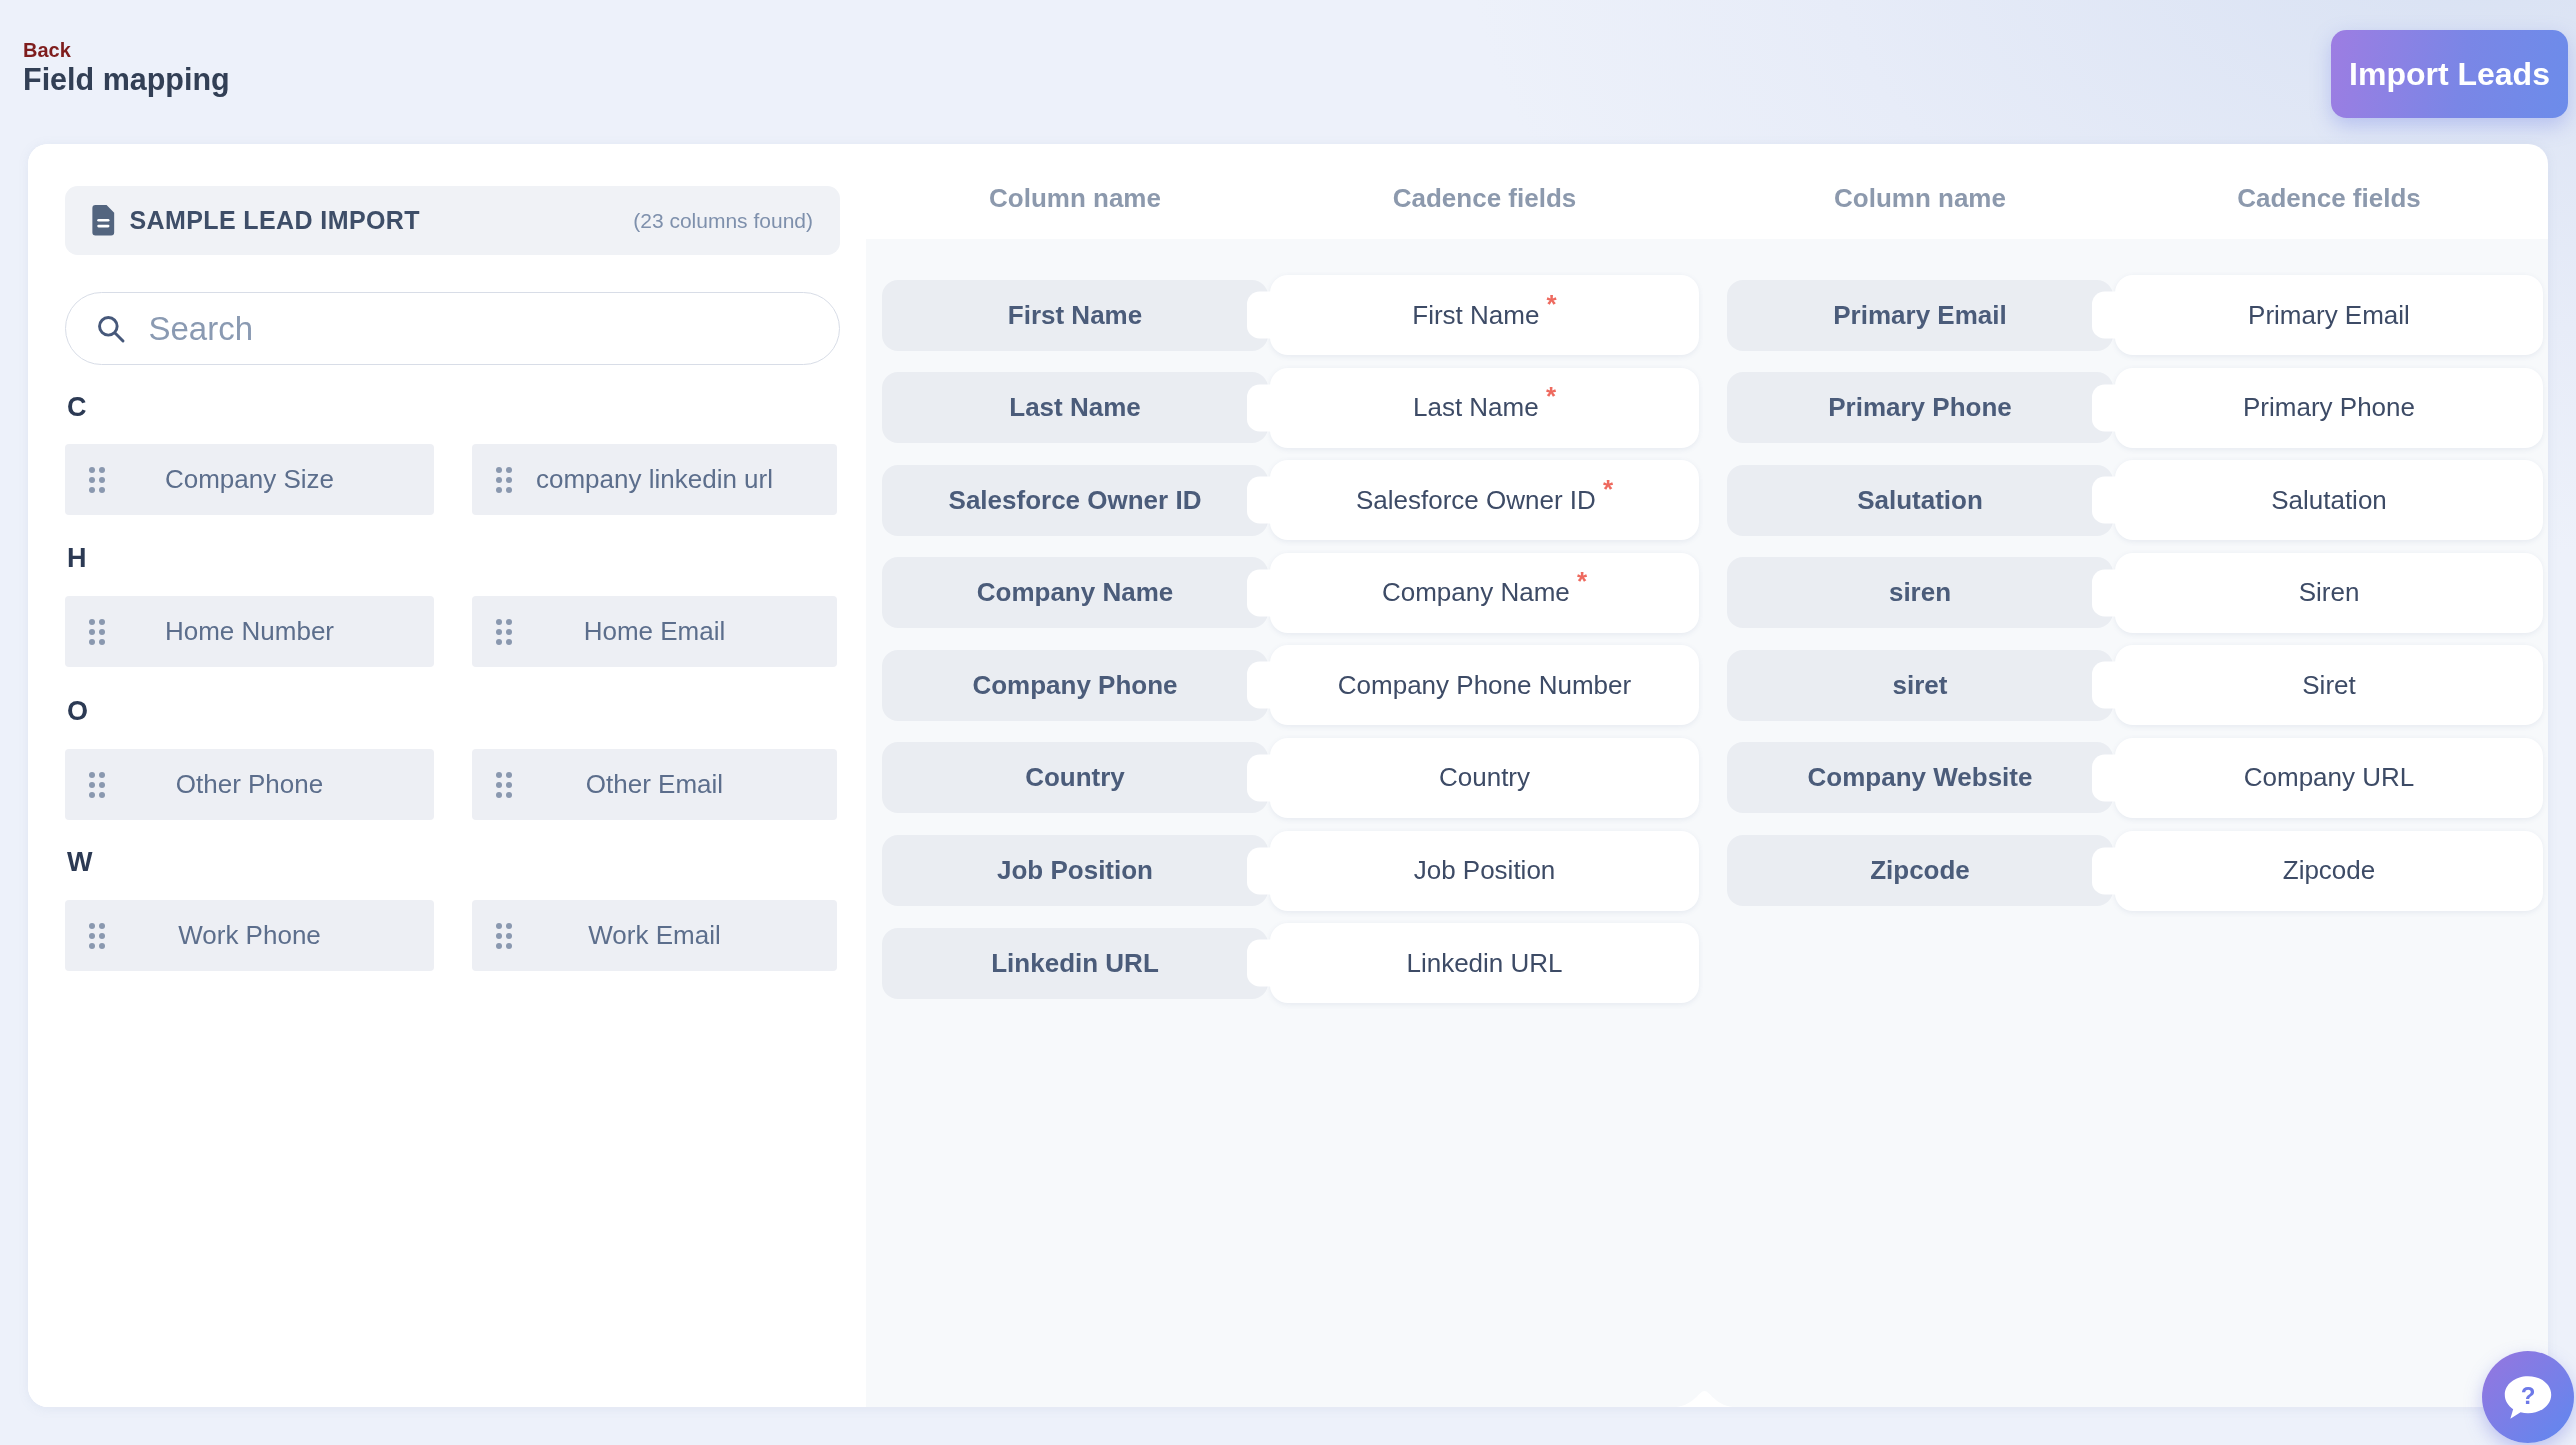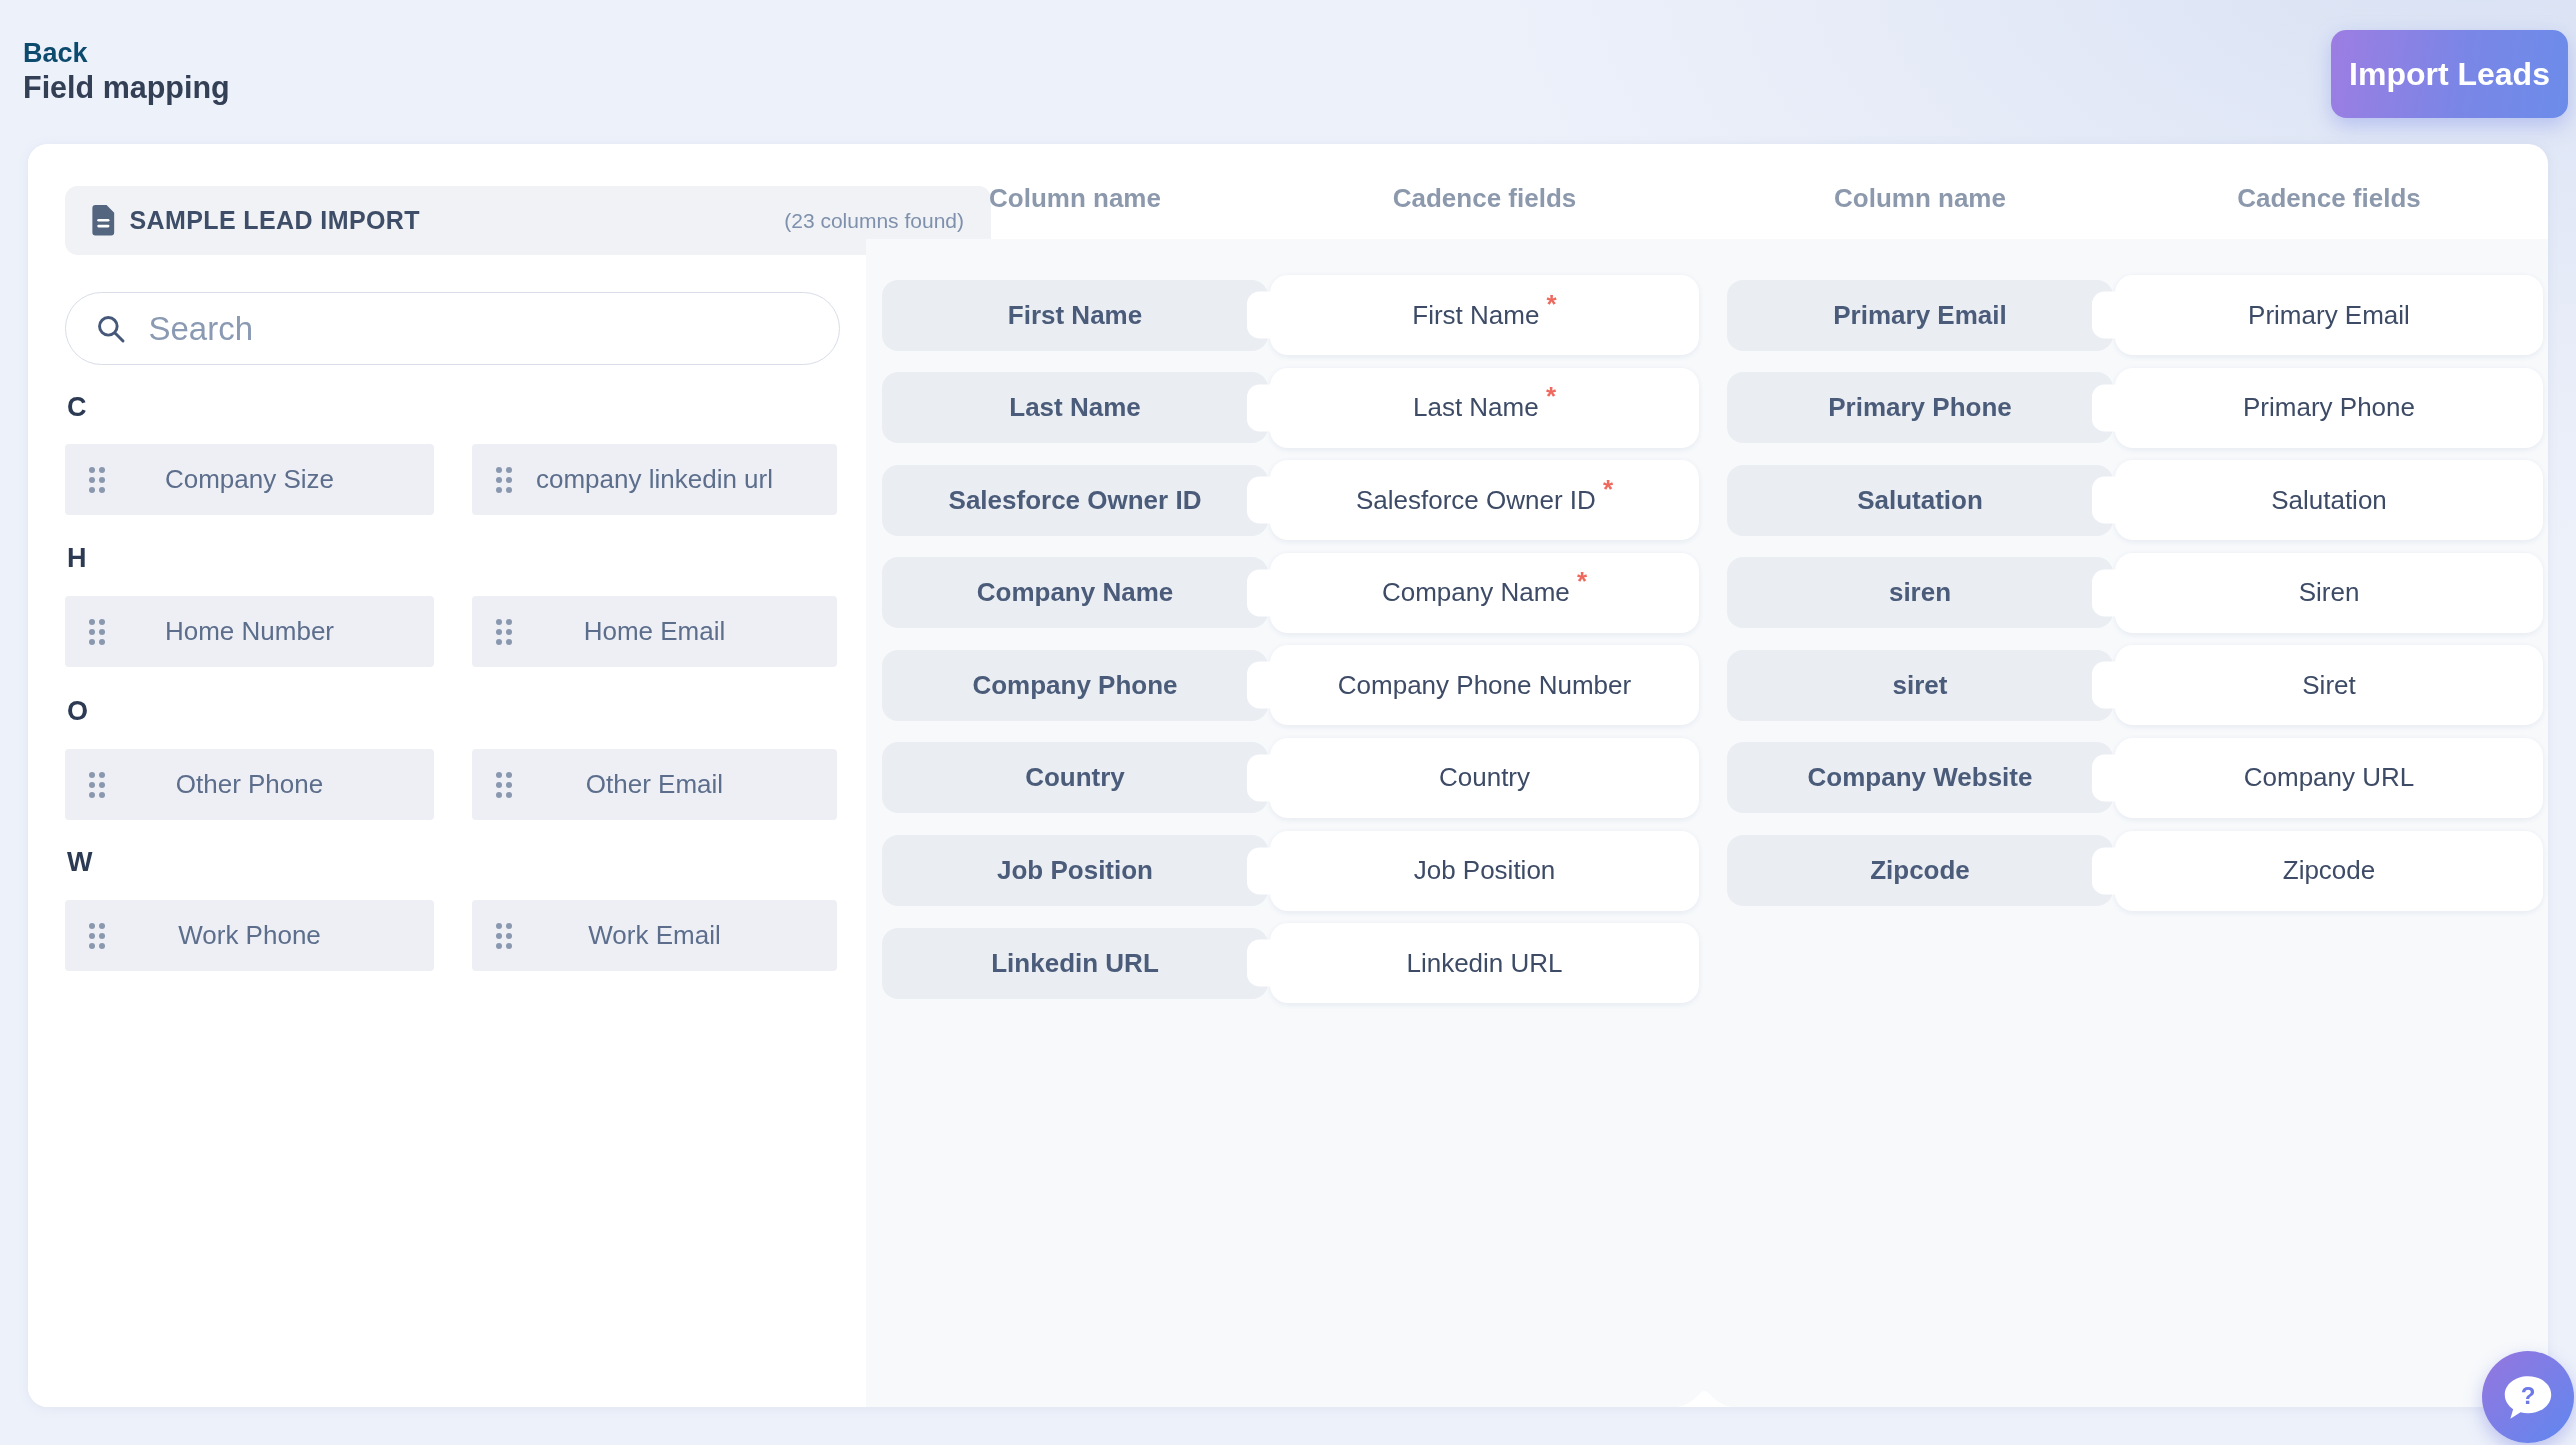--- a/index.html
+++ b/index.html
@@ -7,21 +7,21 @@
   body {
     font-family: "Liberation Sans", "DejaVu Sans", sans-serif;
     background: radial-gradient(1436px 898px at 96% -5%, #d8e1f3 0%, #e7ecf8 45%, #edf1fa 70%),
                 #edf1fa;
     position: relative;
     color: #3d4b66;
   }
 
   
   .top-header { position: absolute; left: 23px; top: 39px; }
-  .back-link { font-size: 27px; font-weight: 700; color: #0c4a6e; cursor: pointer; line-height: 1.1; }
+  .back-link { font-size: 20px; font-weight: 700; color: #7f1d1d; cursor: pointer; line-height: 1.1; }
   .page-title { font-size: 30.5px; font-weight: 700; color: #323f55; margin-top: 1px; }
 
   .import-btn {
     position: absolute; left: 2331px; top: 30px; width: 237px; height: 88px;
     border: none; border-radius: 15.3px; cursor: pointer;
     background: linear-gradient(100deg, #9d7de2 0%, #7a86e6 55%, #6c8cea 100%);
     color: #ffffff; font-size: 32px; font-weight: 700;
     font-family: "Liberation Sans", sans-serif;
     box-shadow: 0 7.2px 20px rgba(108,126,230,0.35);
   }
@@ -30,21 +30,21 @@
   .card {
     position: absolute; left: 28px; top: 144px; width: 2520px; height: 1263px;
     background: #ffffff; border-radius: 20px; overflow: hidden;
     box-shadow: 0 1.8px 10.8px rgba(120,140,180,0.10);
   }
 
   
   .left-panel { position: absolute; left: 0; top: 0; width: 838px; height: 100%; background: #ffffff; }
 
   .file-pill {
-    position: absolute; left: 37px; top: 42px; width: 926px; height: 69px;
+    position: absolute; left: 37px; top: 42px; width: 775px; height: 69px;
     background: #f0f2f6; border-radius: 12.6px;
     display: flex; align-items: center; padding: 0 27px;
   }
   .file-name { font-size: 25px; font-weight: 700; color: #3e4e68; letter-spacing: 0.4px; margin-left: 14.4px; }
   .col-count { margin-left: auto; font-size: 21px; font-weight: 500; color: #7e90ac; }
 
   .search-box {
     position: absolute; left: 37px; top: 148px; width: 775px; height: 73px;
     background: #ffffff; border: 1.8px solid #d8dde7; border-radius: 38px;
     display: flex; align-items: center; padding: 0 16px 0 29px;

